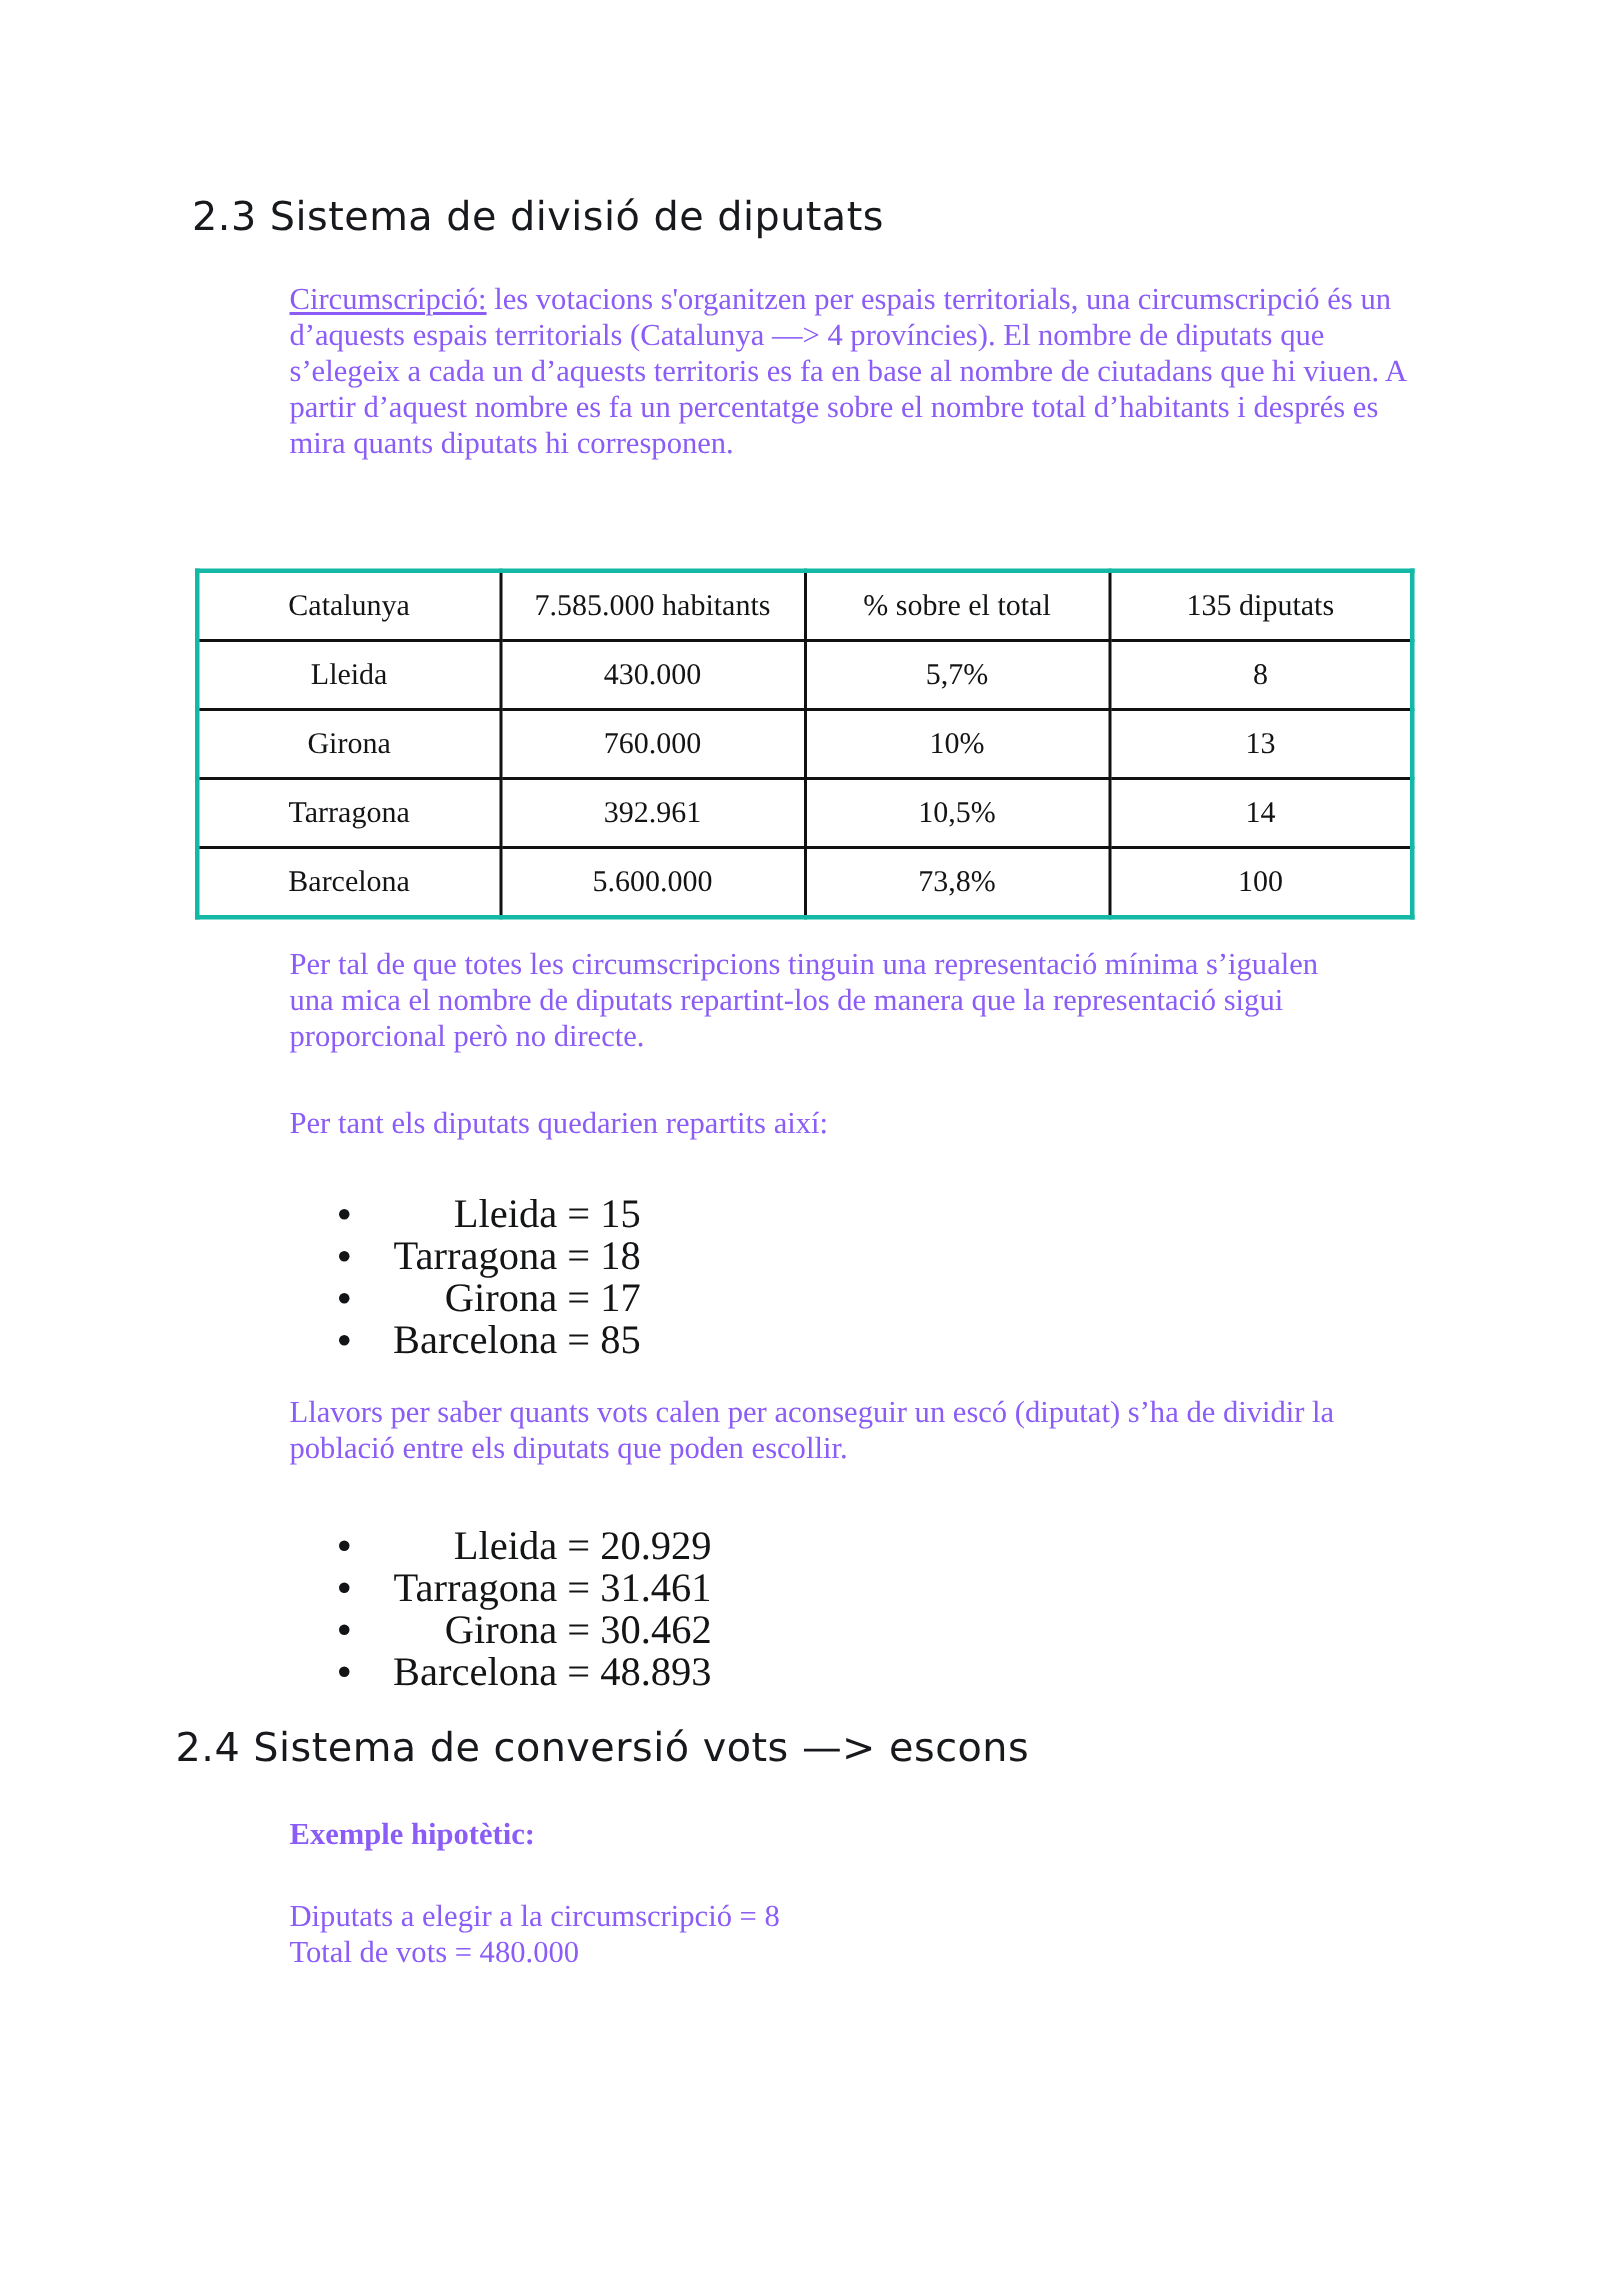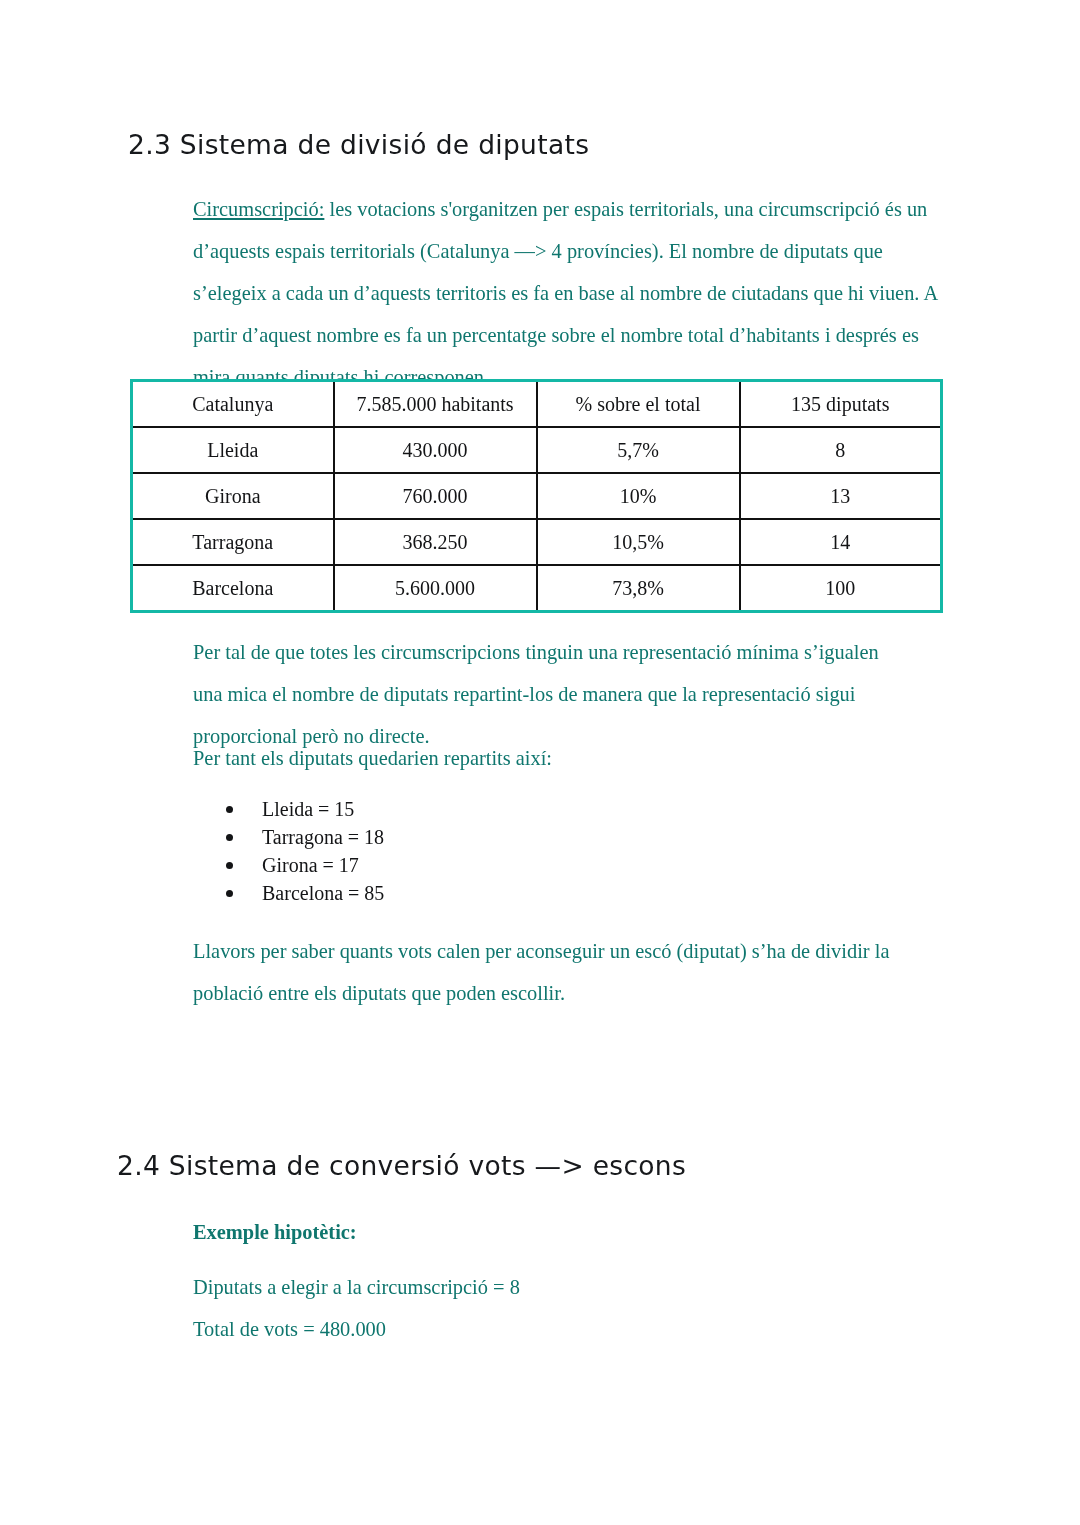--- a/index.html
+++ b/index.html
@@ -49,22 +49,22 @@
 
   
   .body-block {
     position: absolute;
     left: 193px;
     width: 748px;
   }
   .para {
     font-family: "Liberation Serif", "DejaVu Serif", serif;
     font-size: 20.4px;
-    line-height: 42px;
-    color: #0f766e;
+    line-height: 24px;
+    color: #8b5cf6;
     margin: 0;
     text-align: left;
   }
   .para .u {
     text-decoration: underline;
     text-underline-offset: 2px;
   }
   .para.bold {
     font-weight: bold;
   }
@@ -112,27 +112,28 @@
     left: 226px;
     margin: 0;
     padding: 0;
     list-style: none;
   }
   #bullets-diputats { top: 795px; }
   #bullets-vots     { top: 1016px; }
 
   .bullets li {
     font-family: "Liberation Serif", "DejaVu Serif", serif;
-    font-size: 20px;
+    font-size: 27px;
     line-height: 28px;
     color: #131416;
     position: relative;
     padding-left: 36px;
     margin: 0 0 0 0;
     white-space: nowrap;
+    text-align: right;
   }
   .bullets li .dot {
     position: absolute;
     left: 0;
     top: 11px;
     width: 7px;
     height: 7px;
     border-radius: 50%;
     background: #131416;
     display: block;
@@ -170,21 +171,21 @@
         <td>8</td>
       </tr>
       <tr>
         <td>Girona</td>
         <td>760.000</td>
         <td>10%</td>
         <td>13</td>
       </tr>
       <tr>
         <td>Tarragona</td>
-        <td>368.250</td>
+        <td>392.961</td>
         <td>10,5%</td>
         <td>14</td>
       </tr>
       <tr>
         <td>Barcelona</td>
         <td>5.600.000</td>
         <td>73,8%</td>
         <td>100</td>
       </tr>
     </tbody>
@@ -214,20 +215,38 @@
     <li>
       <span class="dot"></span>
       <span>Barcelona = 85</span>
     </li>
   </ul>
 
   <div class="body-block" id="para-llavors">
     <p class="para">Llavors per saber quants vots calen per aconseguir un escó (diputat) s’ha de dividir la població entre els diputats que poden escollir.</p>
   </div>
 
+  <ul class="bullets" id="bullets-vots">
+    <li>
+      <span class="dot"></span>
+      <span>Lleida = 20.929</span>
+    </li>
+    <li>
+      <span class="dot"></span>
+      <span>Tarragona = 31.461</span>
+    </li>
+    <li>
+      <span class="dot"></span>
+      <span>Girona = 30.462</span>
+    </li>
+    <li>
+      <span class="dot"></span>
+      <span>Barcelona = 48.893</span>
+    </li>
+  </ul>
 
   <h2 class="h2" id="heading-24">2.4 Sistema de conversió vots —&gt; escons</h2>
 
   <div class="body-block" id="para-exemple-title">
     <p class="para bold">Exemple hipotètic:</p>
   </div>
 
   <div class="body-block" id="para-exemple-lines">
     <p class="para">Diputats a elegir a la circumscripció = 8</p>
     <p class="para">Total de vots = 480.000</p>

